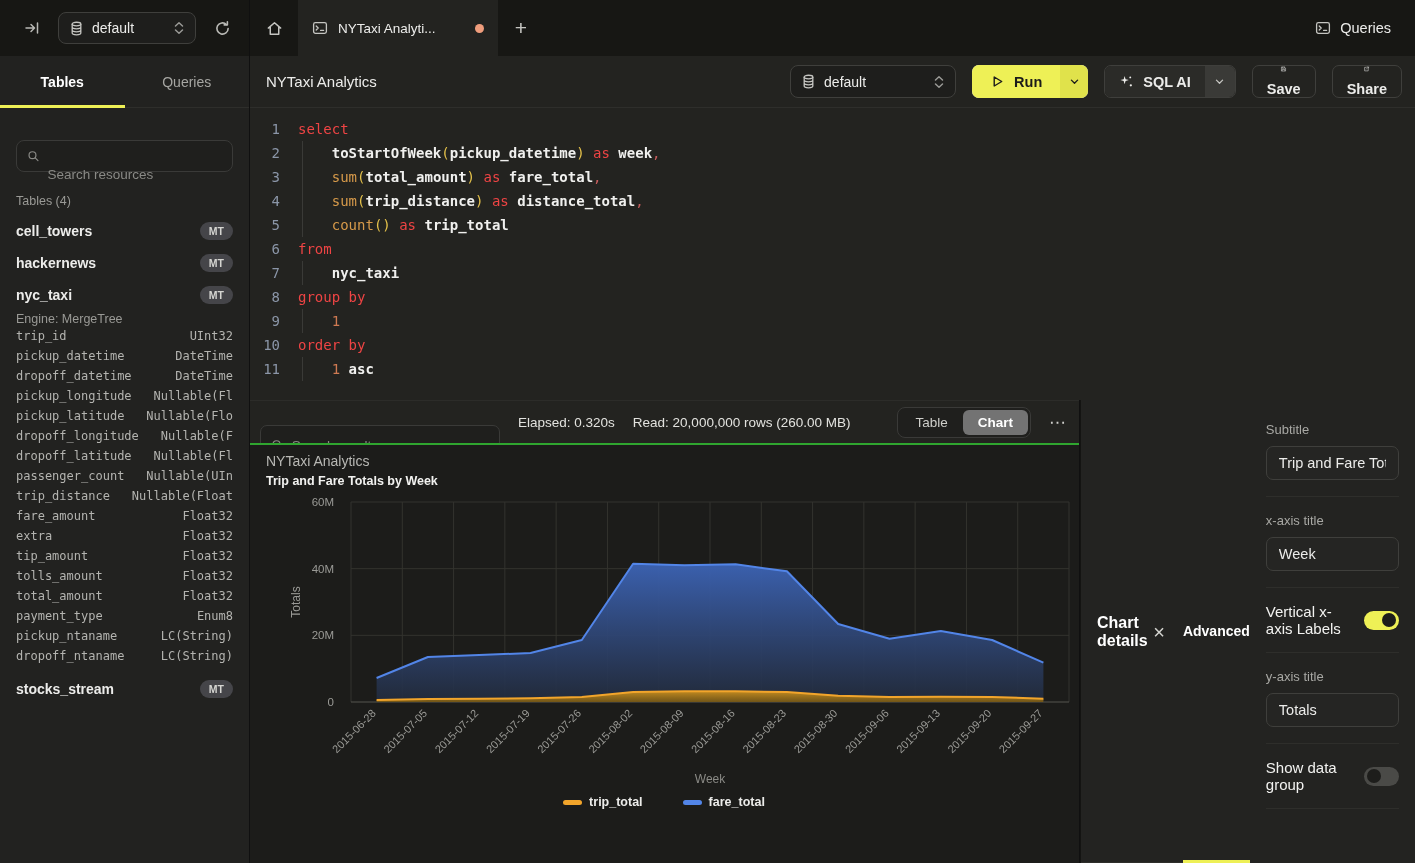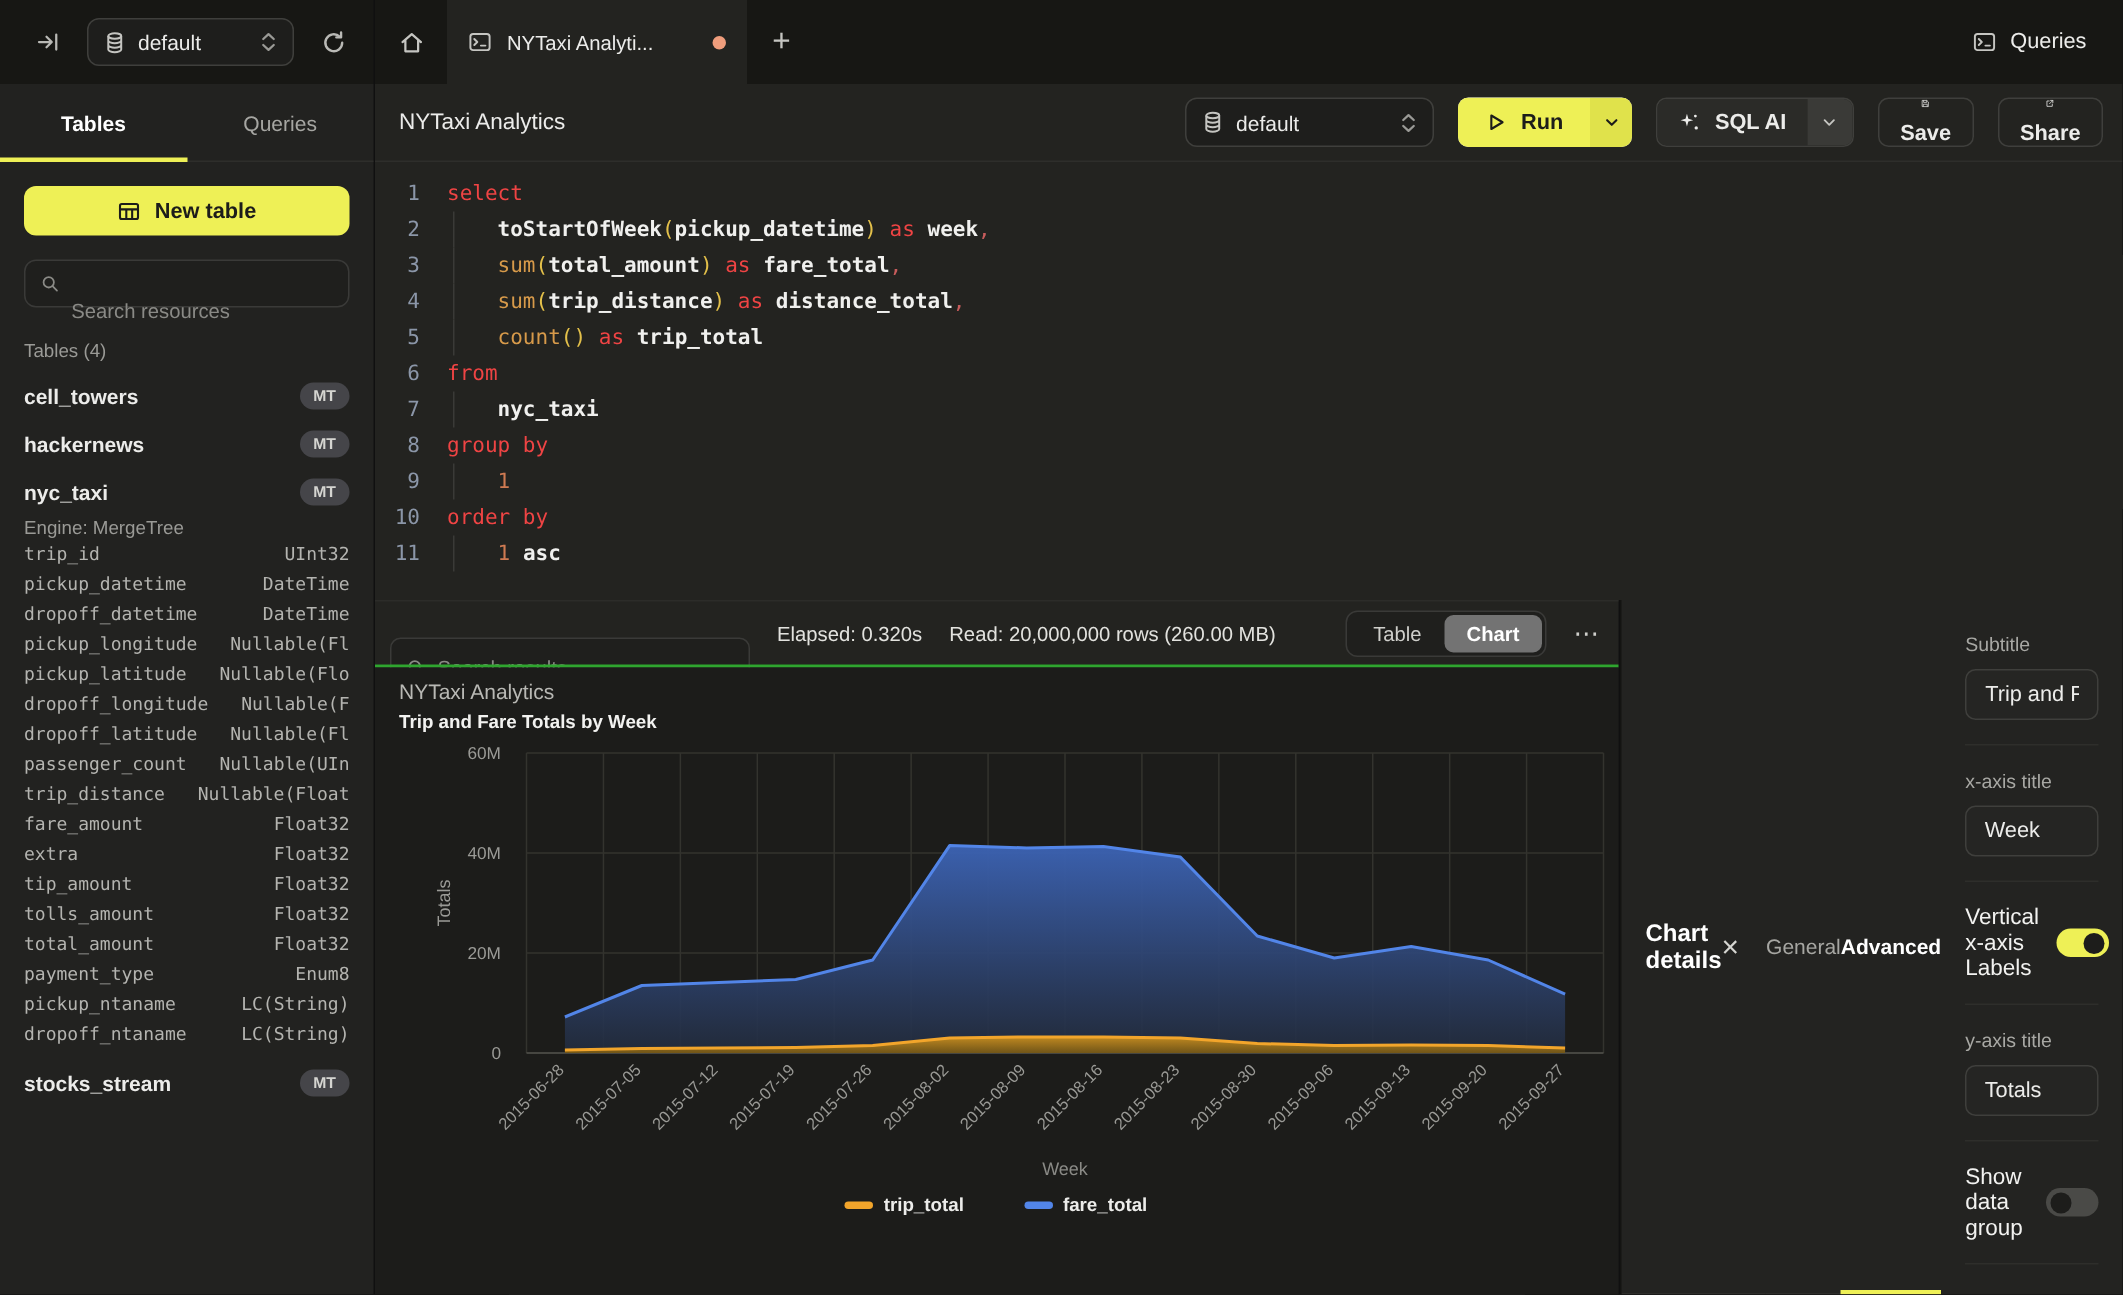--- a/index.html
+++ b/index.html
@@ -175,27 +175,20 @@
 </div>
 
 <div class="content">
 
   <div class="sidebar">
     <div class="side-tabs">
       <button class="side-tab active">Tables</button>
       <button class="side-tab">Queries</button>
     </div>
     <div class="side-body">
-      <button class="new-table-btn">
-        <svg class="ic" width="16" height="16" viewBox="0 0 16 16" fill="none" stroke="#1c1c1a" stroke-width="1.4" stroke-linejoin="round">
-            <rect x="2" y="3" width="12" height="10" rx="1.2"></rect>
-            <path d="M2 6.6 h12 M6.2 6.6 V13 M10.1 6.6 V13"></path>
-          </svg>
-        <span>New table</span>
-      </button>
       <div class="search-box">
         <svg class="ic" width="14" height="14" viewBox="0 0 16 16" fill="none" stroke="#8a8a86" stroke-width="1.5" stroke-linecap="round">
             <circle cx="7" cy="7" r="4.4"></circle>
             <path d="M10.5 10.5 L14 14"></path>
           </svg>
         <input placeholder="Search resources" style="">
       </div>
       <div class="section-label">Tables (4)</div>
       <div id="table-list">
           <div class="table-row">
@@ -485,21 +478,20 @@
             </div>
         </div>
       </div>
 
       <div class="right-panel">
         <div class="rp-header">
           <span class="rp-title">Chart details</span>
           <button class="rp-close"><span>×</span></button>
         </div>
         <div class="rp-tabs">
-          <button class="rp-tab">General</button>
           <button class="rp-tab active">Advanced</button>
         </div>
         <div class="rp-body">
 
           <div class="fgroup">
             <div class="flabel">Subtitle</div>
             <input class="finput" value="Trip and Fare Totals by Week" style="">
           </div>
 
           <div class="fgroup">

